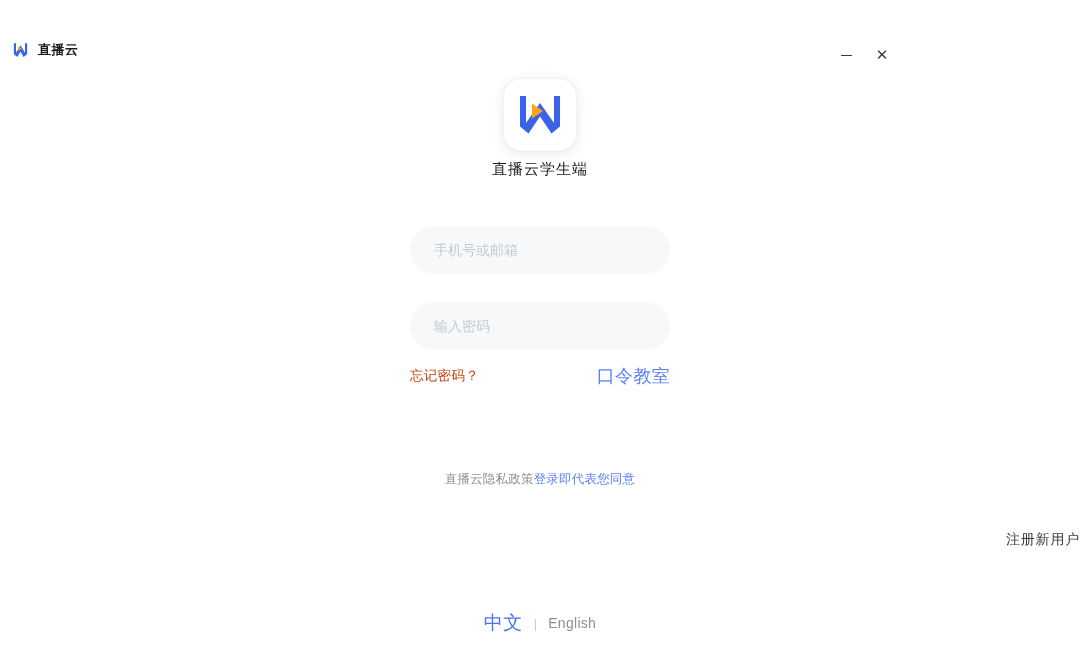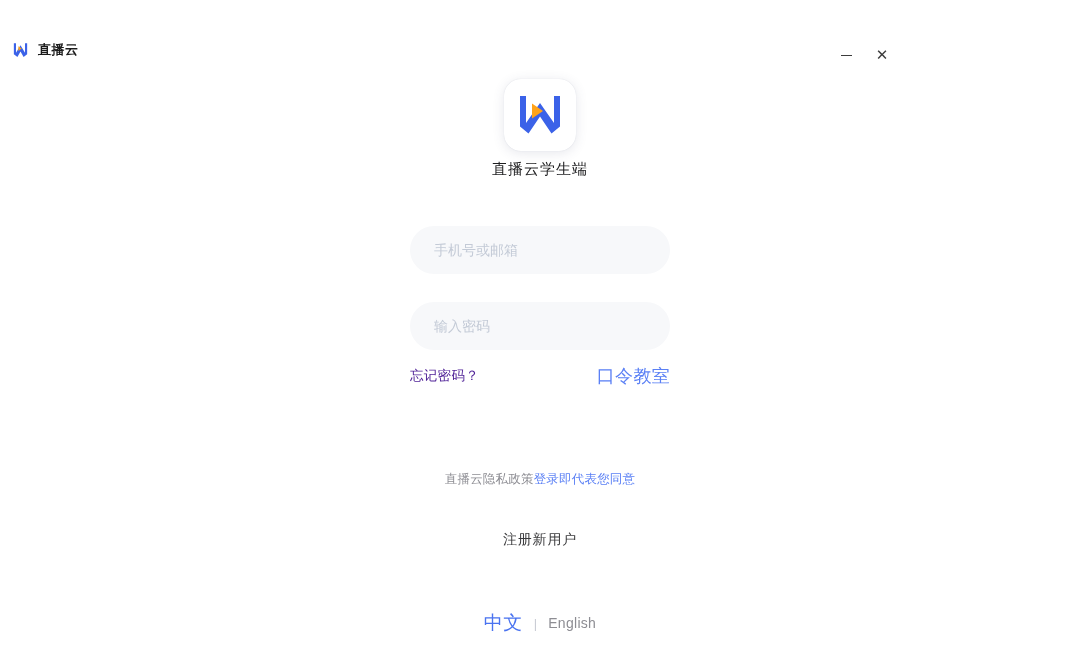--- a/index.html
+++ b/index.html
@@ -144,21 +144,21 @@
     position: absolute;
     left: 410px;
     top: 334px;
     width: 260px;
     display: flex;
     justify-content: space-between;
     align-items: center;
   }
   .link-forgot {
     font-size: 13.5px;
-    color: #4c1d95;
+    color: #c2410c;
     cursor: pointer;
     letter-spacing: 0.3px;
   }
   .link-passcode {
     font-size: 18px;
     color: #5b80f5;
     cursor: pointer;
     letter-spacing: 0.3px;
   }
 
@@ -191,21 +191,21 @@
   .agreement .policy-link {
     color: #5b80f5;
     cursor: pointer;
   }
 
   .register {
     position: absolute;
     left: 0;
     top: 501px;
     width: 1080px;
-    text-align: center;
+    text-align: right;
     font-size: 14px;
     color: #3a3a3c;
     letter-spacing: 0.8px;
   }
   .register span { cursor: pointer; }
 
   .lang-row {
     position: absolute;
     left: 0;
     top: 580px;

